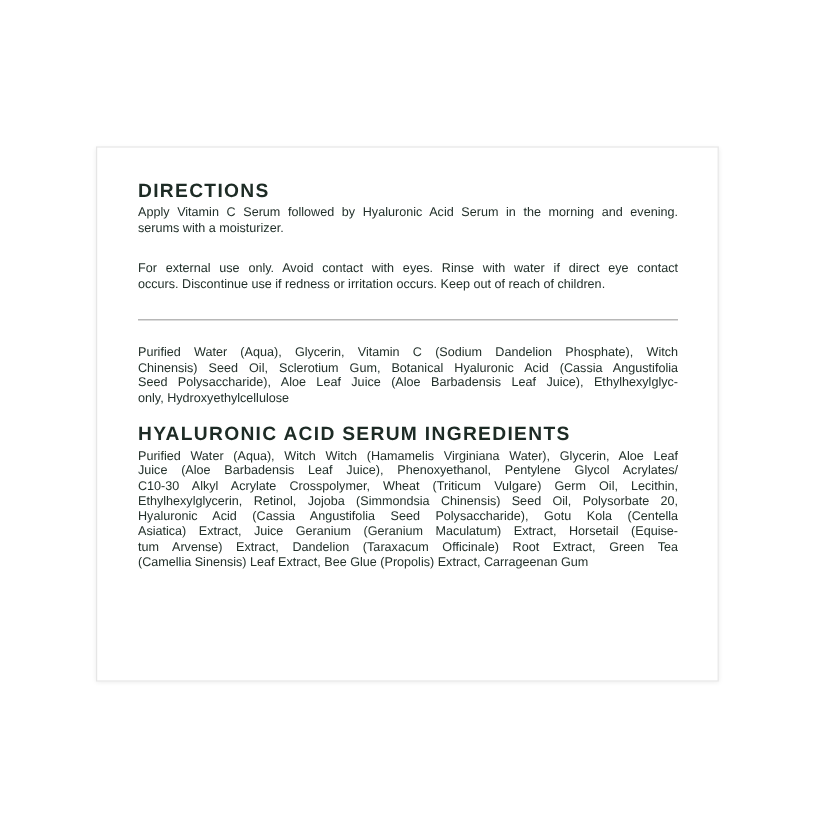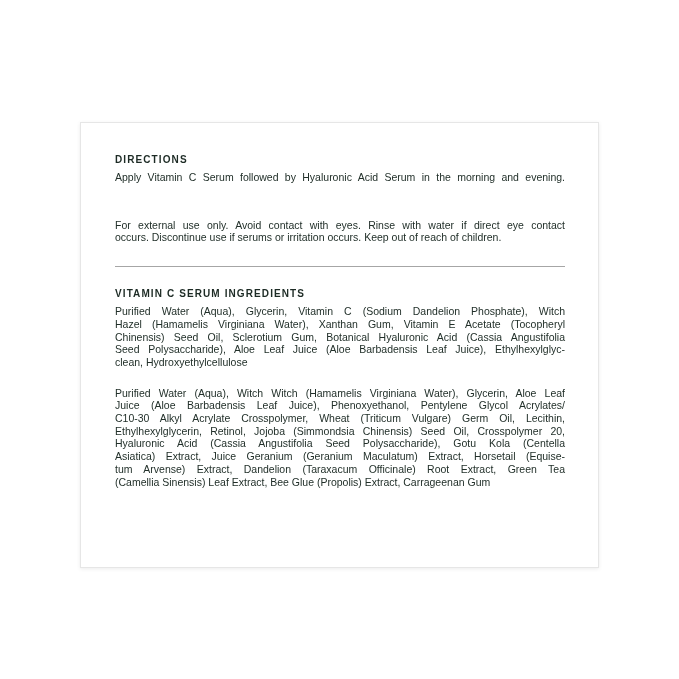--- a/index.html
+++ b/index.html
@@ -21,28 +21,28 @@
     border: 1px solid #e6e6e6;
     box-shadow: 0 1px 4px rgba(0,0,0,0.08);
     padding: 31px 33px 0 34px;
     overflow: hidden;
     color: #22302a;
     font-size: 10.5px;
     line-height: 12.7px;
   }
   h2.section-heading {
     margin: 0 0 5px 0;
-    font-size: 10px;
+    font-size: 16px;
     line-height: 12px;
     font-weight: 700;
     letter-spacing: 1.1px;
     color: #1d2b25;
   }
   .para { margin: 0; }
-  .para-gap { margin-top: 35px; }
+  .para-gap { margin-top: 22px; }
   .jline {
     text-align: justify;
     text-align-last: justify;
     white-space: normal;
   }
   .jline-last {
     text-align-last: left;
   }
   hr.divider {
     border: 0;
@@ -53,46 +53,46 @@
 </style>
 </head>
 <body>
 
 <div class="label-card">
 
   <section>
     <h2 class="section-heading">DIRECTIONS</h2>
     <div class="para">
         <div class="jline">Apply Vitamin C Serum followed by Hyaluronic Acid Serum in the morning and evening.</div>
+        <div class="jline jline-last">serums with a moisturizer.</div>
       </div>
     <div class="para para-gap">
         <div class="jline">For external use only. Avoid contact with eyes. Rinse with water if direct eye contact</div>
-        <div class="jline jline-last">occurs. Discontinue use if serums or irritation occurs. Keep out of reach of children.</div>
+        <div class="jline jline-last">occurs. Discontinue use if redness or irritation occurs. Keep out of reach of children.</div>
       </div>
   </section>
 
   <hr class="divider">
 
   <section>
-    <h2 class="section-heading">VITAMIN C SERUM INGREDIENTS</h2>
     <div class="para">
         <div class="jline">Purified Water (Aqua), Glycerin, Vitamin C (Sodium Dandelion Phosphate), Witch</div>
-        <div class="jline">Hazel (Hamamelis Virginiana Water), Xanthan Gum, Vitamin E Acetate (Tocopheryl</div>
         <div class="jline">Chinensis) Seed Oil, Sclerotium Gum, Botanical Hyaluronic Acid (Cassia Angustifolia</div>
         <div class="jline">Seed Polysaccharide), Aloe Leaf Juice (Aloe Barbadensis Leaf Juice), Ethylhexylglyc-</div>
-        <div class="jline jline-last">clean, Hydroxyethylcellulose</div>
+        <div class="jline jline-last">only, Hydroxyethylcellulose</div>
       </div>
   </section>
 
   <section class="section-gap">
+    <h2 class="section-heading">HYALURONIC ACID SERUM INGREDIENTS</h2>
     <div class="para">
         <div class="jline">Purified Water (Aqua), Witch Witch (Hamamelis Virginiana Water), Glycerin, Aloe Leaf</div>
         <div class="jline">Juice (Aloe Barbadensis Leaf Juice), Phenoxyethanol, Pentylene Glycol Acrylates/</div>
         <div class="jline">C10-30 Alkyl Acrylate Crosspolymer, Wheat (Triticum Vulgare) Germ Oil, Lecithin,</div>
-        <div class="jline">Ethylhexylglycerin, Retinol, Jojoba (Simmondsia Chinensis) Seed Oil, Crosspolymer 20,</div>
+        <div class="jline">Ethylhexylglycerin, Retinol, Jojoba (Simmondsia Chinensis) Seed Oil, Polysorbate 20,</div>
         <div class="jline">Hyaluronic Acid (Cassia Angustifolia Seed Polysaccharide), Gotu Kola (Centella</div>
         <div class="jline">Asiatica) Extract, Juice Geranium (Geranium Maculatum) Extract, Horsetail (Equise-</div>
         <div class="jline">tum Arvense) Extract, Dandelion (Taraxacum Officinale) Root Extract, Green Tea</div>
         <div class="jline jline-last">(Camellia Sinensis) Leaf Extract, Bee Glue (Propolis) Extract, Carrageenan Gum</div>
       </div>
   </section>
 
 </div>
 
 </body></html>

